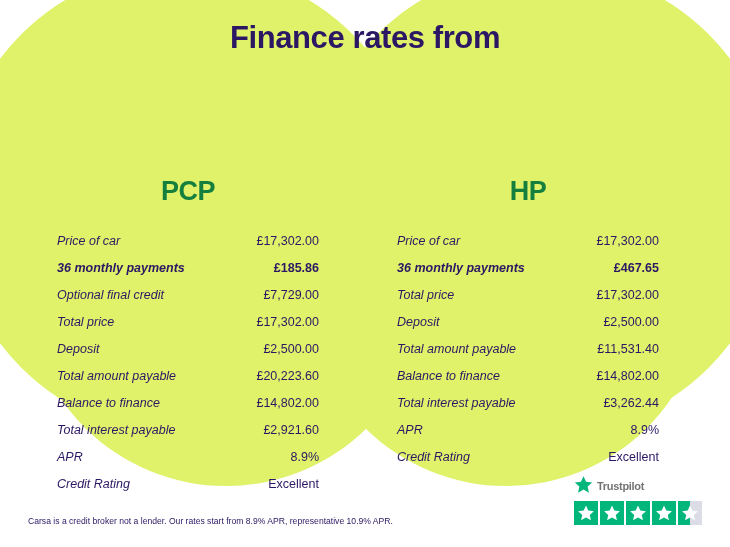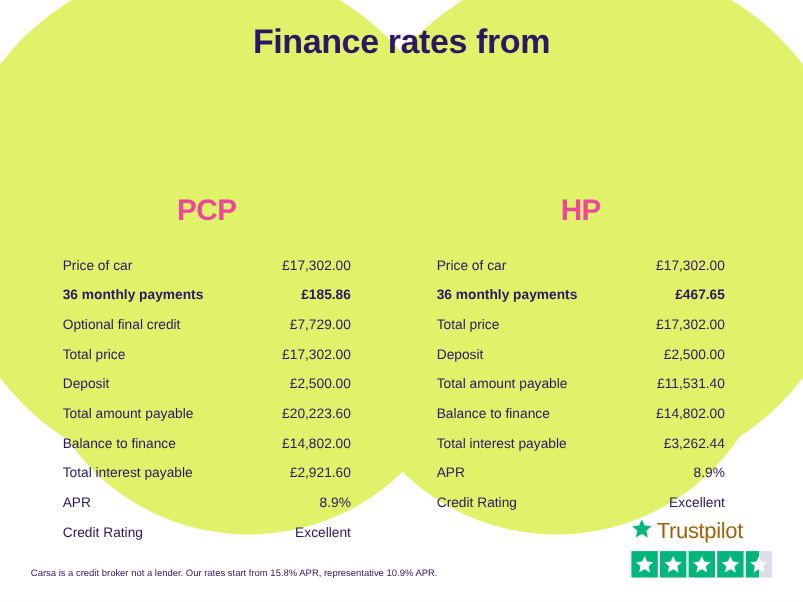--- a/index.html
+++ b/index.html
@@ -95,40 +95,41 @@
   .col {
     position: absolute;
     top: 176px;
     width: 300px;
   }
   .col-left { left: 38px; }
   .col-right { left: 378px; }
 
   .col-title {
     text-align: center;
-    color: #ec4899;
+    color: #15803d;
     font-size: 27px;
     font-weight: bold;
     margin-bottom: 20px;
     letter-spacing: -0.5px;
   }
   table.rates {
     width: 270px;
     margin: 0 auto;
     border-collapse: collapse;
     color: #2b1763;
     font-size: 12.5px;
   }
   table.rates td {
     padding: 6.5px 0 6.5px 0;
     vertical-align: middle;
   }
   table.rates td.label {
     text-align: left;
     padding-left: 4px;
+    font-style: italic;
   }
   table.rates td.value {
     text-align: right;
     padding-right: 4px;
   }
   table.rates tr.bold td {
     font-weight: bold;
   }
   .footer {
     position: absolute;
@@ -143,23 +144,23 @@
     position: absolute;
     right: 26px;
     bottom: 22px;
     width: 130px;
     text-align: left;
   }
   .tp-top {
     display: flex;
     align-items: center;
     gap: 4px;
-    color: #a16207;
-    font-size: 20px;
-    font-weight: normal;
+    color: #737373;
+    font-size: 11px;
+    font-weight: bold;
     letter-spacing: -0.3px;
   }
   .tp-stars {
     display: flex;
     gap: 2px;
     margin-top: 5px;
   }
   .tp-star {
     width: 24px;
     height: 24px;
@@ -273,21 +274,21 @@
           </tr>
           <tr>
             <td class="label">Credit Rating</td>
             <td class="value">Excellent</td>
           </tr>
         </tbody>
       </table>
     </div>
 
     <div class="footer">
-      <div>Carsa is a credit broker not a lender. Our rates start from 15.8% APR, representative 10.9% APR.</div>
+      <div>Carsa is a credit broker not a lender. Our rates start from 8.9% APR, representative 10.9% APR.</div>
     </div>
 
     <div class="trustpilot">
       <div class="tp-top">
         <span>
           <svg width="19" height="19" viewBox="0 0 24 24" aria-hidden="true">
             <polygon points="12,1.5 15.2,8.6 23,9.4 17.2,14.6 18.9,22.3 12,18.3 5.1,22.3 6.8,14.6 1,9.4 8.8,8.6" fill="#00b67a"></polygon>
           </svg>
         </span>
         <span>Trustpilot</span>

